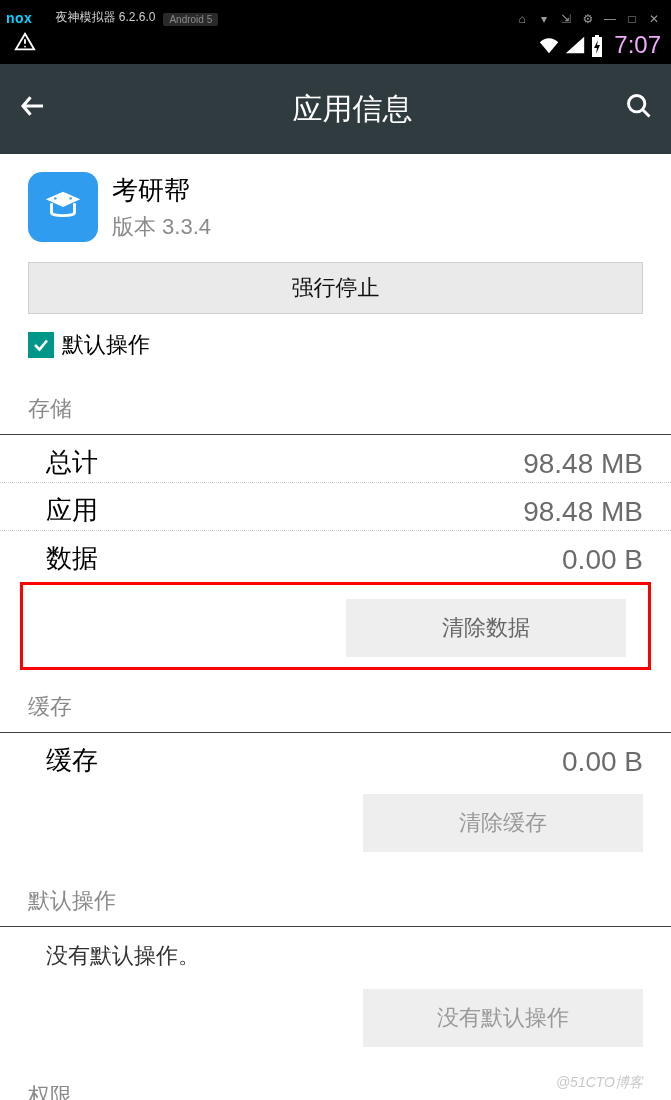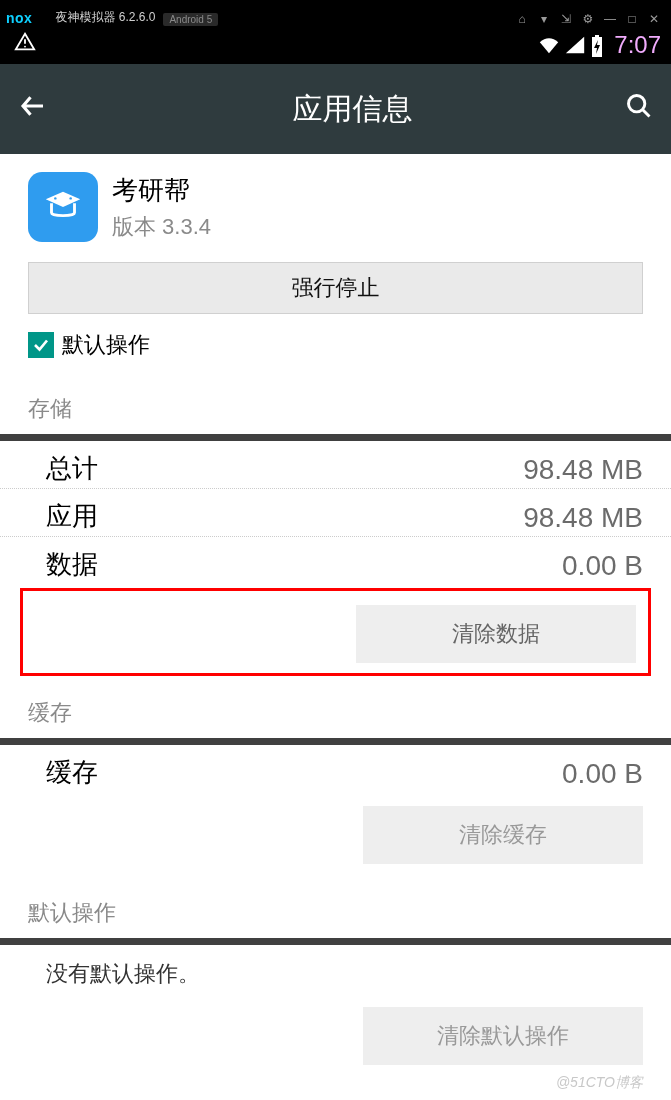--- a/index.html
+++ b/index.html
@@ -39,34 +39,34 @@
   .actions { display: flex; gap: 18px; padding: 0 28px 14px 28px; }
   .act-btn { flex:1; height: 52px; background: #eaeaea; border: 1px solid #d0d0d0; font-size: 22px; color: #111; display:flex; align-items:center; justify-content:center; cursor:pointer; }
 
   
   .cb-row { display:flex; align-items:center; padding: 2px 28px 12px 28px; gap: 8px; }
   .cb { width: 26px; height: 26px; background:#009688; display:flex; align-items:center; justify-content:center; cursor:pointer; }
   .cb svg { width: 18px; height: 18px; }
   .cb-label { font-size: 22px; }
 
   
-  .section-h { font-size: 22px; color:#8a8a8a; padding: 12px 28px 10px 28px; border-bottom: 7px solid #404040; margin-top: 10px; }
+  .section-h { font-size: 22px; color:#8a8a8a; padding: 12px 28px 10px 28px; border-bottom: 1px solid #404040; margin-top: 10px; }
 
   
   .kv { display:flex; justify-content:space-between; align-items:flex-end; padding: 10px 28px 2px 46px; font-size: 26px; border-bottom: 1px dotted #ccc; }
   .kv .v { color:#6b6b6b; font-size: 28px; }
   .kv.no-border { border-bottom: none; align-items: flex-end; }
 
   
   .right-btn-wrap { display:flex; justify-content:flex-end; padding: 14px 28px 12px 28px; }
   .right-btn { width: 280px; height: 58px; background:#eeeeee; color:#999; font-size:22px; display:flex; align-items:center; justify-content:center; cursor:pointer; }
   .right-btn.enabled { color:#666; }
 
   .highlight-box { border: 3px solid #ff0000; padding: 14px 0 10px 0; margin: 4px 20px 6px 20px; display:flex; justify-content:flex-end; padding-right: 8px;}
-  .highlight-box .right-btn { margin-right: 4px; }
+  .highlight-box .right-btn { margin-right: 14px; }
 
   .plain-text { font-size: 22px; color:#333; padding: 14px 36px 4px 46px; }
 
   .watermark { position:absolute; right: 28px; bottom: 8px; font-size: 14px; color:#c8c8c8; font-style: italic; }
 </style>
 </head>
 <body>
 
 <div class="emu-bar">
   <span class="emu-logo">nox</span>
@@ -177,18 +177,18 @@
   <span>缓存</span>
   <span class="v">0.00 B</span>
 </div>
 <div class="right-btn-wrap">
   <div class="right-btn">清除缓存</div>
 </div>
 
 <div class="section-h">默认操作</div>
 <div class="plain-text">没有默认操作。</div>
 <div class="right-btn-wrap">
-  <div class="right-btn">清除默认操作</div>
+  <div class="right-btn">没有默认操作</div>
 </div>
 
 <div class="section-h">权限</div>
 
 <span class="watermark">@51CTO博客</span>
 
 </body></html>

